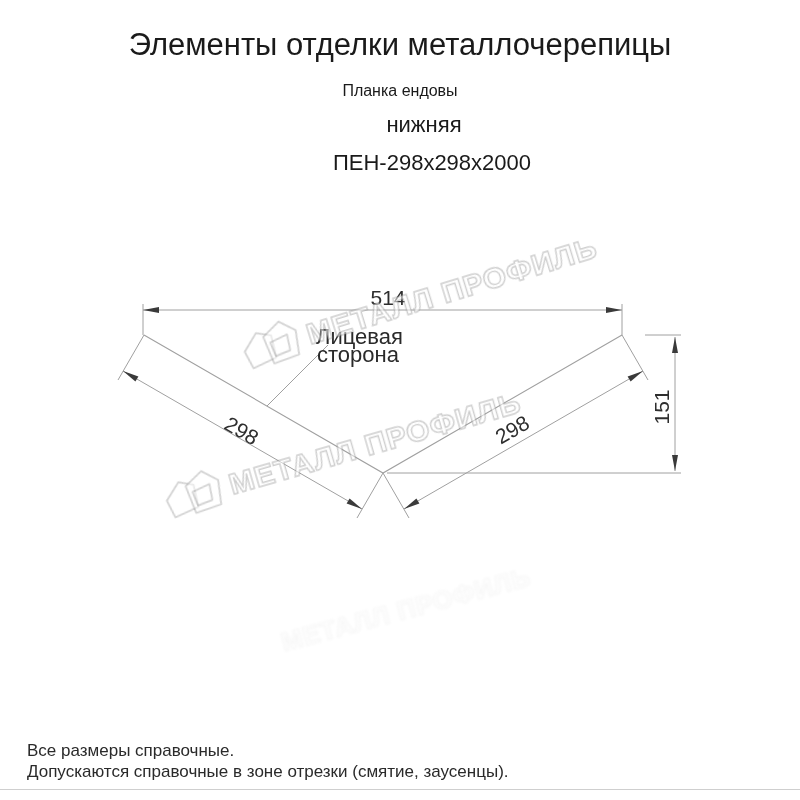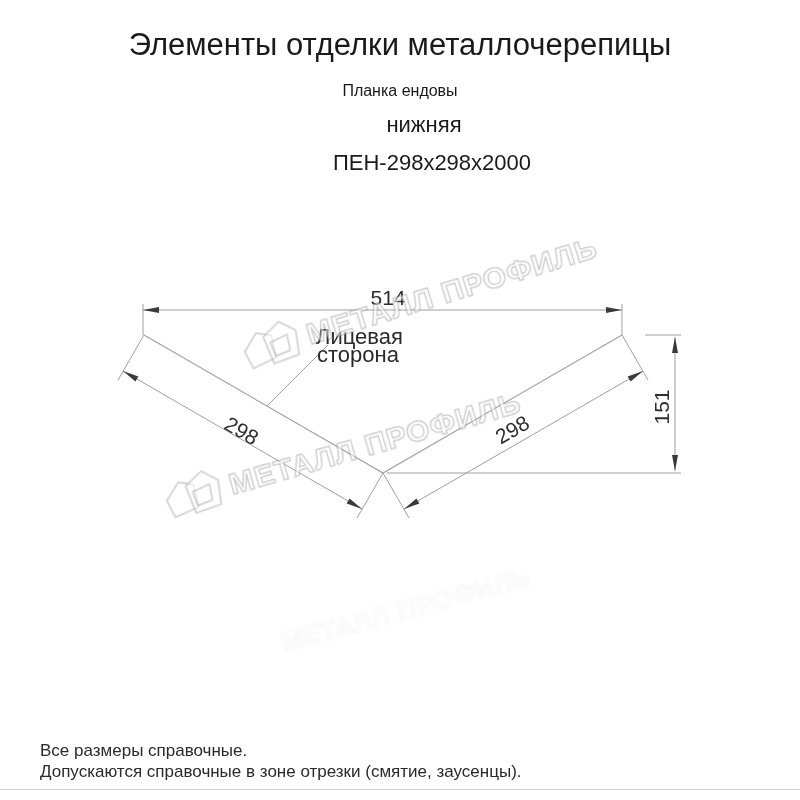--- a/index.html
+++ b/index.html
@@ -28,21 +28,21 @@
   .wm-mid{left:153px;top:422px;width:384px;height:60px;transform:rotate(-16deg);}
   .wm-bottom{left:255px;top:585px;width:300px;height:50px;transform:rotate(-15deg) scale(0.85);opacity:0.22;filter:blur(1.5px);}
   .wm-text{
     font-size:30px;font-weight:bold;letter-spacing:1px;white-space:nowrap;
     color:rgba(165,165,165,0.40);
     -webkit-text-fill-color:rgba(255,255,255,0.55);
     -webkit-text-stroke:1.4px rgba(125,125,125,0.38);
     filter:blur(0.4px);
   }
   .wm-logo{flex:0 0 auto;filter:blur(0.3px);}
-  .footer-notes{position:absolute;left:40px;top:740px;font-size:17px;line-height:21px;color:#2a2a2a;}
+  .footer-notes{position:absolute;left:27px;top:740px;font-size:17px;line-height:21px;color:#2a2a2a;}
   .footer-notes div{white-space:nowrap;}
   .bottom-rule{position:absolute;left:0;top:789px;width:800px;height:1px;background:#cfcfcf;}
 </style>
 </head>
 <body>
 
 <div class="page">
 
   <div class="centered main-title">Элементы отделки металлочерепицы</div>
   <div class="centered product-line1">Планка ендовы</div>

